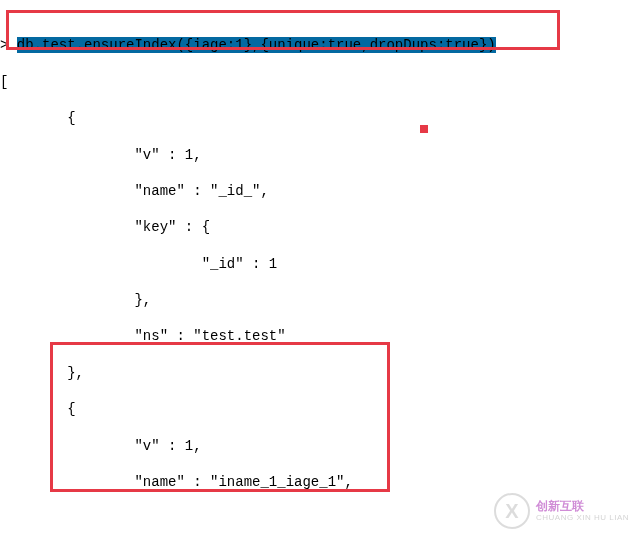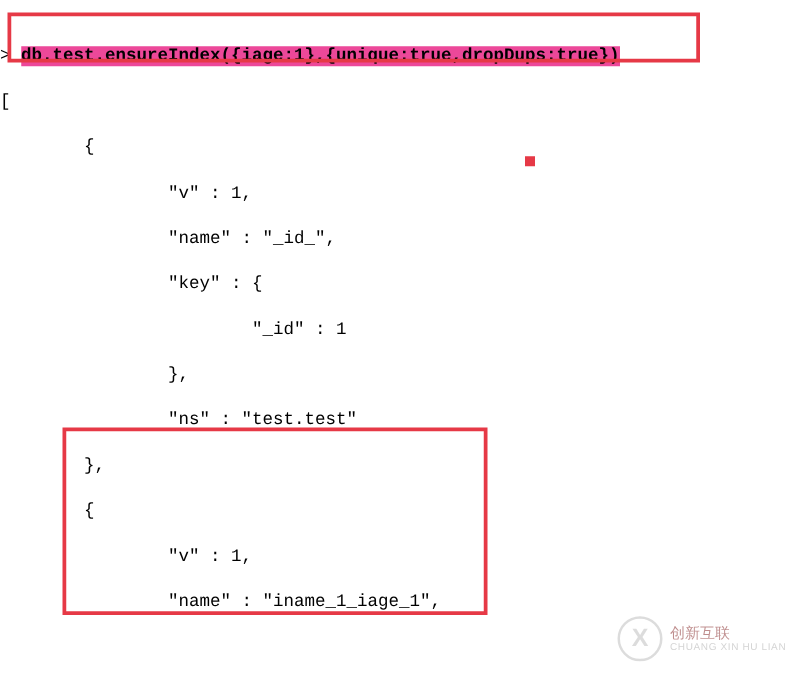--- a/index.html
+++ b/index.html
@@ -76,32 +76,31 @@
       font-weight: bold;
       color: #bbb;
     }
     .watermark-text {
       display: flex;
       flex-direction: column;
       font-size: 12px;
       line-height: 1.2;
     }
     .watermark-cn {
-      font-weight: normal;
-      color: #7f1d1d;
+      font-weight: bold;
+      color: #a21caf;
     }
     .watermark-en {
       font-size: 8px;
       letter-spacing: 0.5px;
       color: #aaa;
       text-align: right;
     }
     .highlighted {
-      background: #ec4899;
-      font-weight: bold;
+      background: #0369a1;
     }
   </style>
 </head>
 <body>
 
 <div class="content">
 <div></div>
 <div><span>&gt; </span><span class="highlighted">db.test.ensureIndex({iage:1},{unique:true,dropDups:true})</span></div>
 <div>[</div>
 <div>        {</div>

